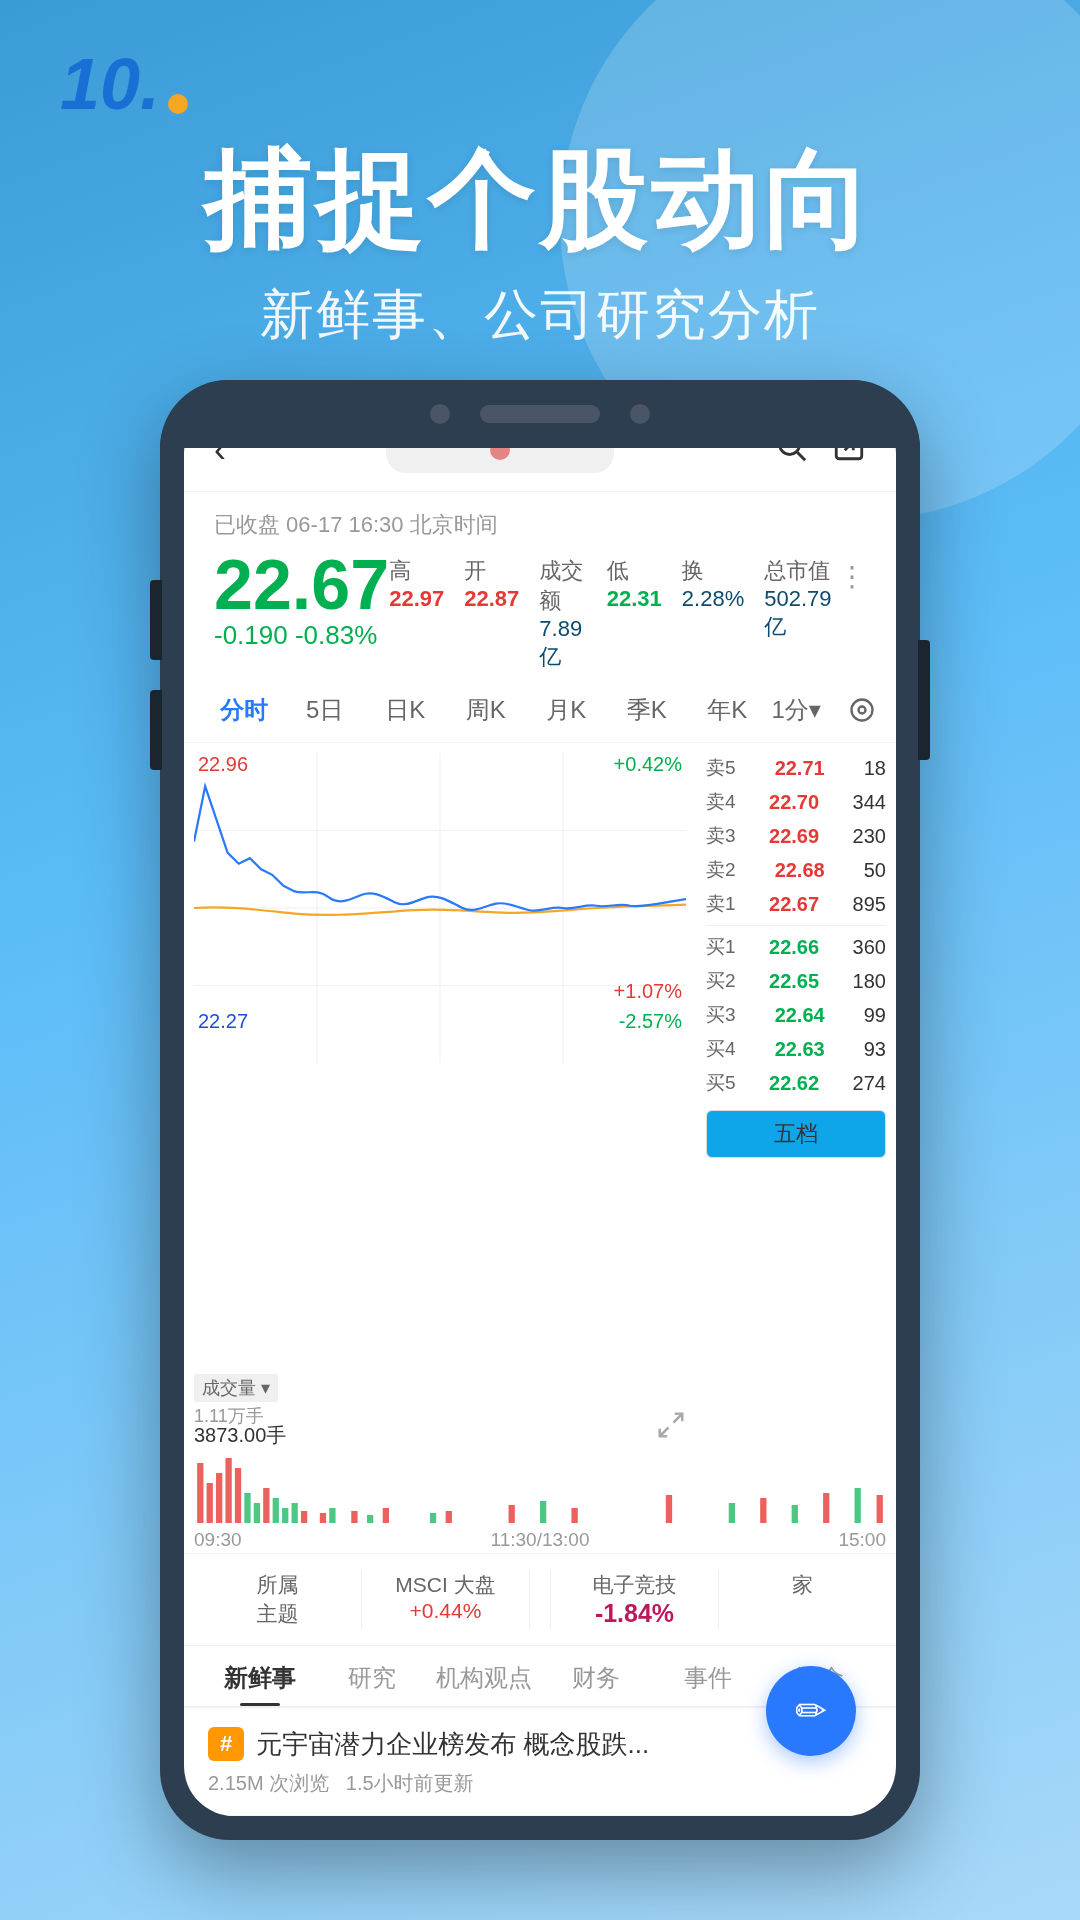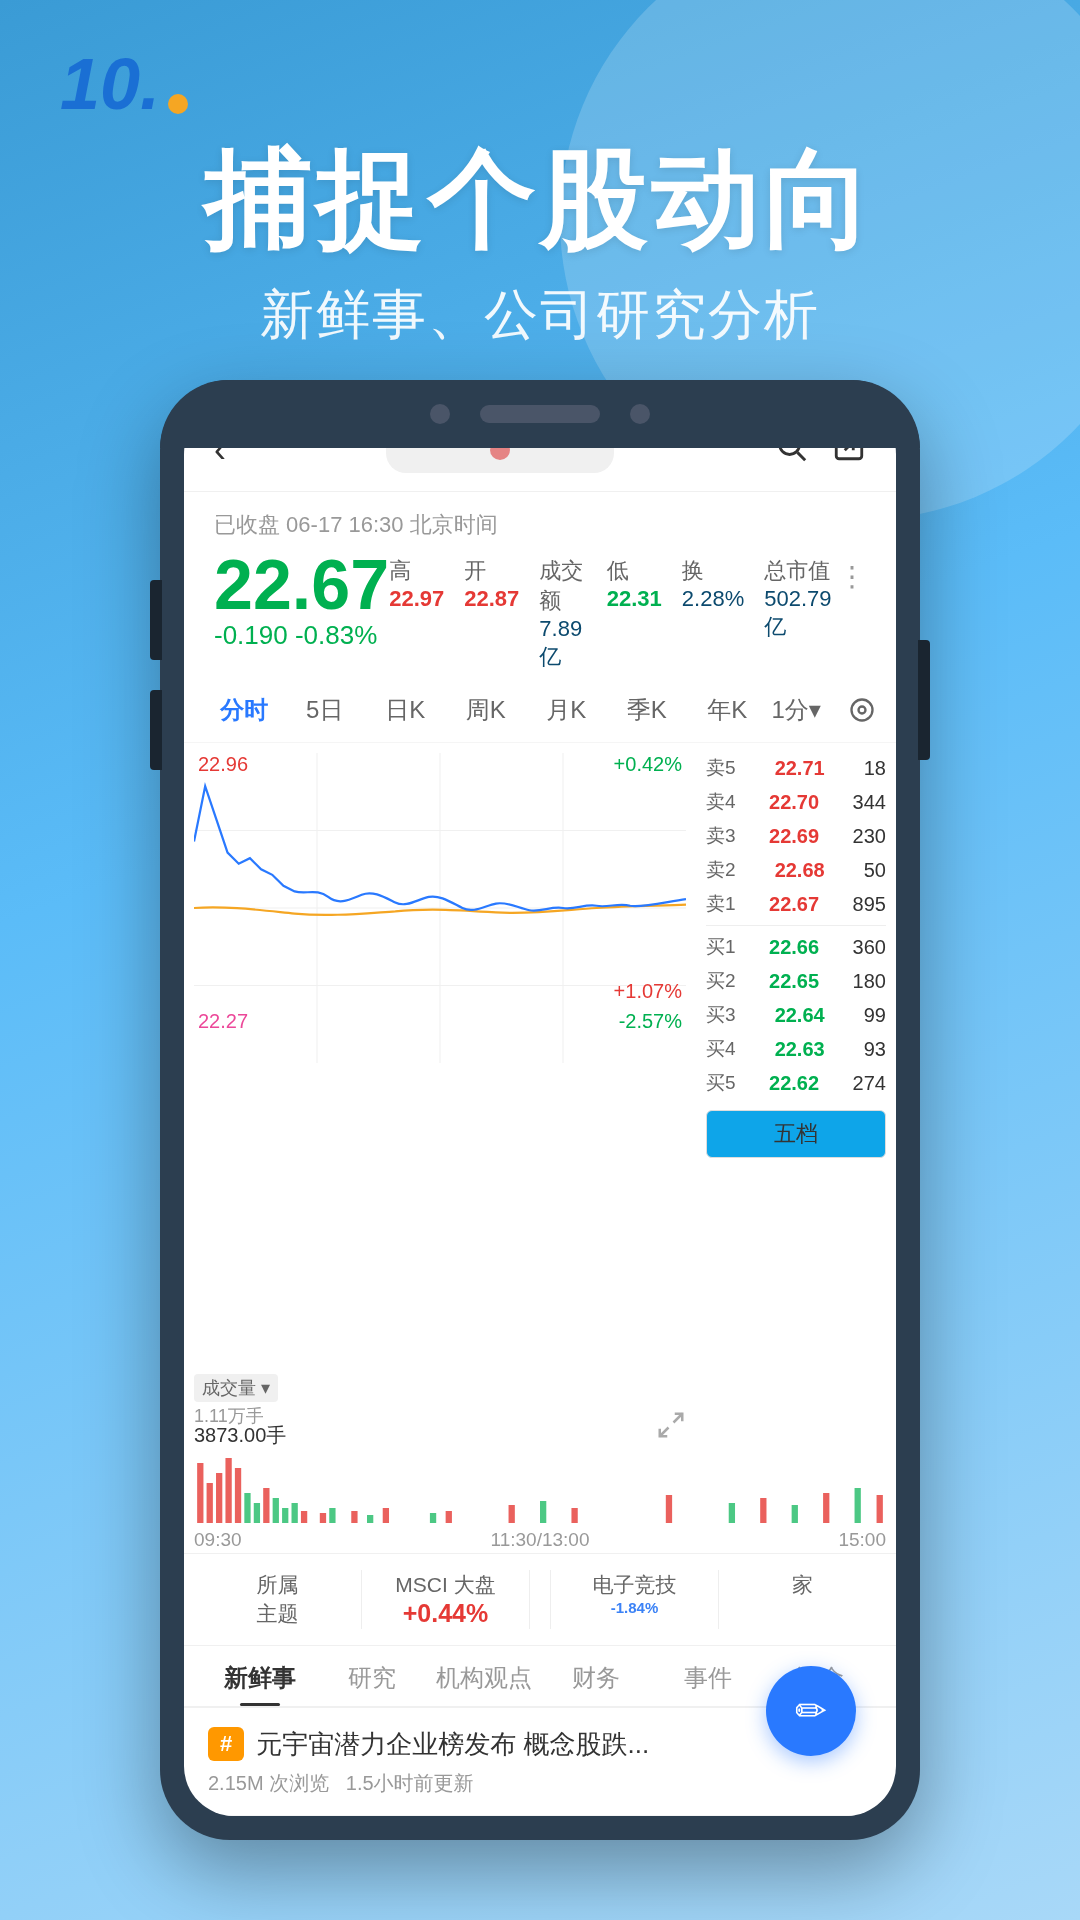--- a/index.html
+++ b/index.html
@@ -240,21 +240,21 @@
       top: 10px;
       left: 14px;
       font-size: 20px;
       color: #e53935;
     }
     .chart-label-bottom-left {
       position: absolute;
       bottom: 30px;
       left: 14px;
       font-size: 20px;
-      color: #ec4899;
+      color: #1d4ed8;
     }
     .chart-label-top-right {
       position: absolute;
       top: 10px;
       right: 14px;
       font-size: 20px;
       color: #00b050;
     }
     .chart-label-bottom-right {
       position: absolute;
@@ -339,22 +339,22 @@
     }
     .sector-item {
       flex: 1;
       text-align: center;
     }
     .sector-label {
       font-size: 21px;
       color: #666;
       line-height: 1.4;
     }
-    .sector-change-up { color: #e53935; font-size: 25px; font-weight: 700; }
-    .sector-change-dn { color: #3b82f6; font-size: 15px; font-weight: 600; }
+    .sector-change-up { color: #e53935; font-size: 21px; font-weight: 400; }
+    .sector-change-dn { color: #be185d; font-size: 25px; font-weight: 600; }
     .sector-divider {
       width: 1px;
       background: #eee;
       margin: 0 10px;
     }
 
     
     .content-tabs {
       display: flex;
       padding: 0 20px;

